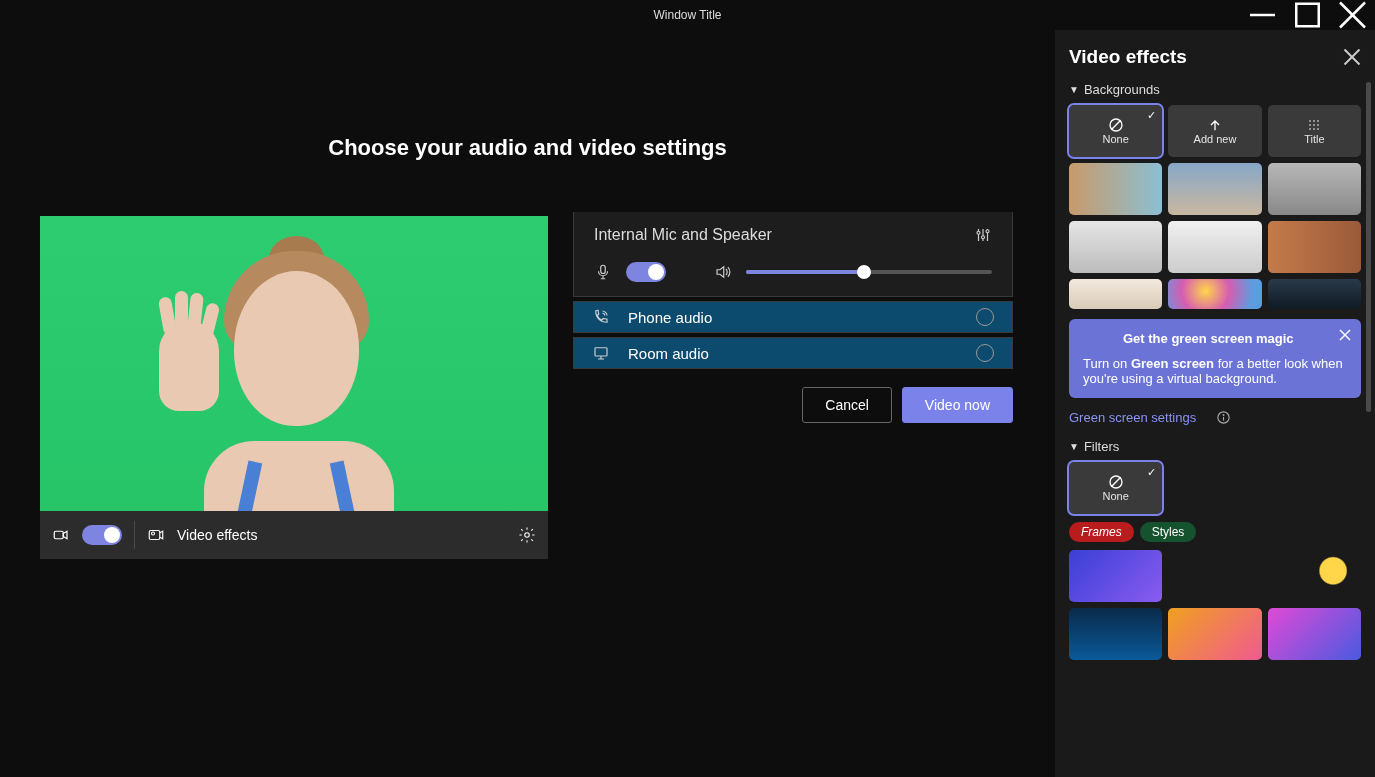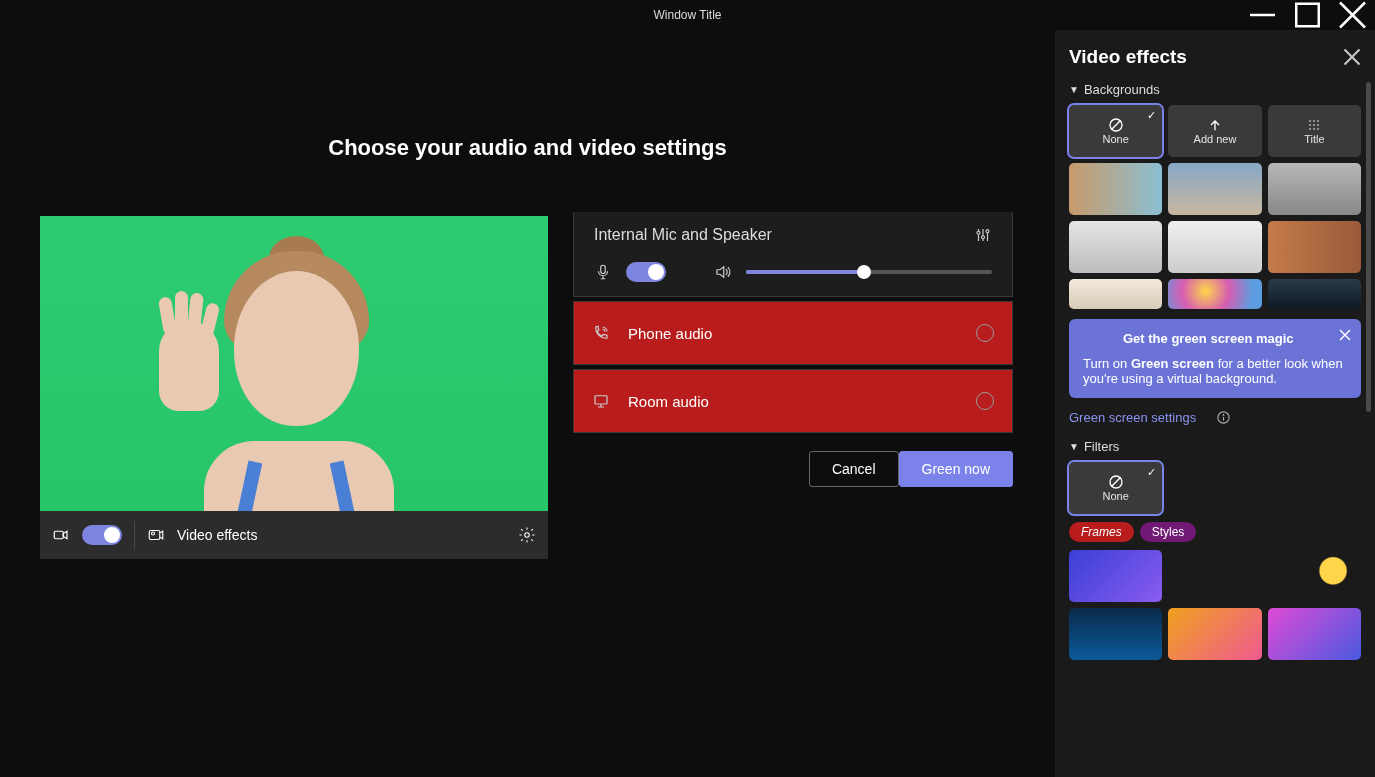--- a/index.html
+++ b/index.html
@@ -71,41 +71,41 @@
     content:""; position:absolute; right:2px; top:2px;
     width:16px; height:16px; border-radius:50%; background:#fff;
   }
   .divider { width:1px; height:28px; background:#4a4a4a; }
   .spacer { flex: 1; }
   .ico { display:inline-flex; width:18px; height:18px; }
   svg { width:100%; height:100%; }
 
   .audio-col { width: 440px; }
   .audio-card {
-    background: #b91c1c; border:1px solid #3a3a3a;
+    background: #0c4a6e; border:1px solid #3a3a3a;
     display:flex; align-items:center; padding: 0 18px;
-    height: 64px; margin-bottom: 4px;
+    height: 32px; margin-bottom: 4px;
     gap: 18px;
   }
   .audio-card.tall { height: 78px; background:#333; }
   .audio-card .radio {
     width:18px; height:18px; border:1.5px solid #999; border-radius:50%; margin-left:auto;
   }
   .audio-card .label { font-size:15px; }
   .audio-sub {
     background:#1d1d1d; border:1px solid #3a3a3a; border-top:none;
     padding: 14px 20px; margin-top:-4px; margin-bottom:4px;
   }
   .audio-sub .row1 { display:flex; align-items:center; justify-content:space-between; font-size:16px; color:#ddd; margin-bottom:18px;}
   .audio-sub .row2 { display:flex; align-items:center; gap:14px; }
   .slider { flex:1; height:4px; background:#555; border-radius:2px; position:relative; }
   .slider .fill { position:absolute; left:0; top:0; height:100%; width:48%; background:#7e85e0; border-radius:2px;}
   .slider .thumb { position:absolute; left:48%; top:50%; transform:translate(-50%,-50%); width:14px; height:14px; background:#fff; border-radius:50%; }
 
-  .actions { display:flex; justify-content:flex-end; margin-top:18px; }
+  .actions { display:flex; gap:10px; justify-content:flex-end; margin-top:18px; }
   .btn-secondary, .btn-primary {
     height:36px; padding:0 22px; font-size:14px; border-radius:3px; display:flex; align-items:center;
   }
   .btn-secondary { border:1px solid #666; }
   .btn-primary { background:#7b83eb; border:1px solid #7b83eb; color:#fff; }
 
   
   .rightpanel {
     width: 320px; background:#1a1a1a;
     padding: 16px 14px 0 14px;
@@ -153,21 +153,21 @@
   }
   .callout .ct { font-size:13px; font-weight:600; line-height:1.3; margin-bottom:8px;margin-left:40px;}
   .callout .close { position:absolute; top:10px; right:10px; }
   .callout::after{
     content:""; position:absolute; bottom:-8px; left:140px;
     border:8px solid transparent; border-top-color:#6b74d6;
   }
   .gs-row{ display:flex; align-items:center; gap:20px; margin:12px 0 14px 0;}
   .gs-row .link{ color:#8a94f0; font-size:13px;}
   .pill-row { display:flex; gap:6px; margin:8px 0;}
-  .pill { padding:3px 12px; border-radius:12px; font-size:12px; background:#701a75;}
+  .pill { padding:3px 12px; border-radius:12px; font-size:12px; background:#14532d;}
   .pill.active{ background:#b91c1c; color:#fff;font-style:italic;}
 </style>
 </head>
 <body>
 
 <div class="titlebar">
   <span class="title">Window Title</span>
   <div class="controls">
     <div class="btn">
       <svg viewBox="0 0 12 12">
@@ -288,21 +288,21 @@
                 <rect x="4" y="5" width="16" height="11" rx="1"></rect>
                 <path d="M8 20h8M12 16v4"></path>
               </svg>
           </span>
           <span class="label">Room audio</span>
           <span class="radio"></span>
         </div>
 
         <div class="actions">
           <div class="btn-secondary">Cancel</div>
-          <div class="btn-primary">Green now</div>
+          <div class="btn-primary">Video now</div>
         </div>
       </div>
     </div>
   </div>
 
   <div class="rightpanel">
     <div class="panel-header">
       <span class="panel-title">Video effects</span>
       <span class="ico">
         <svg viewBox="0 0 12 12">

